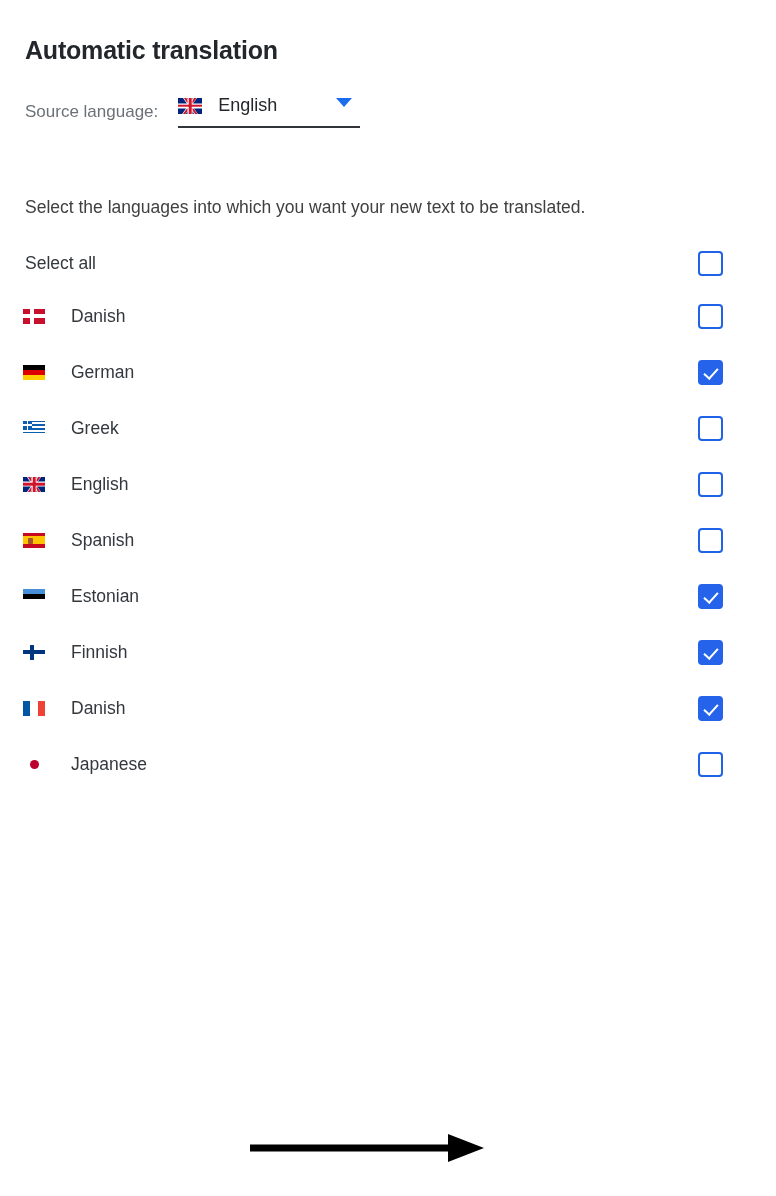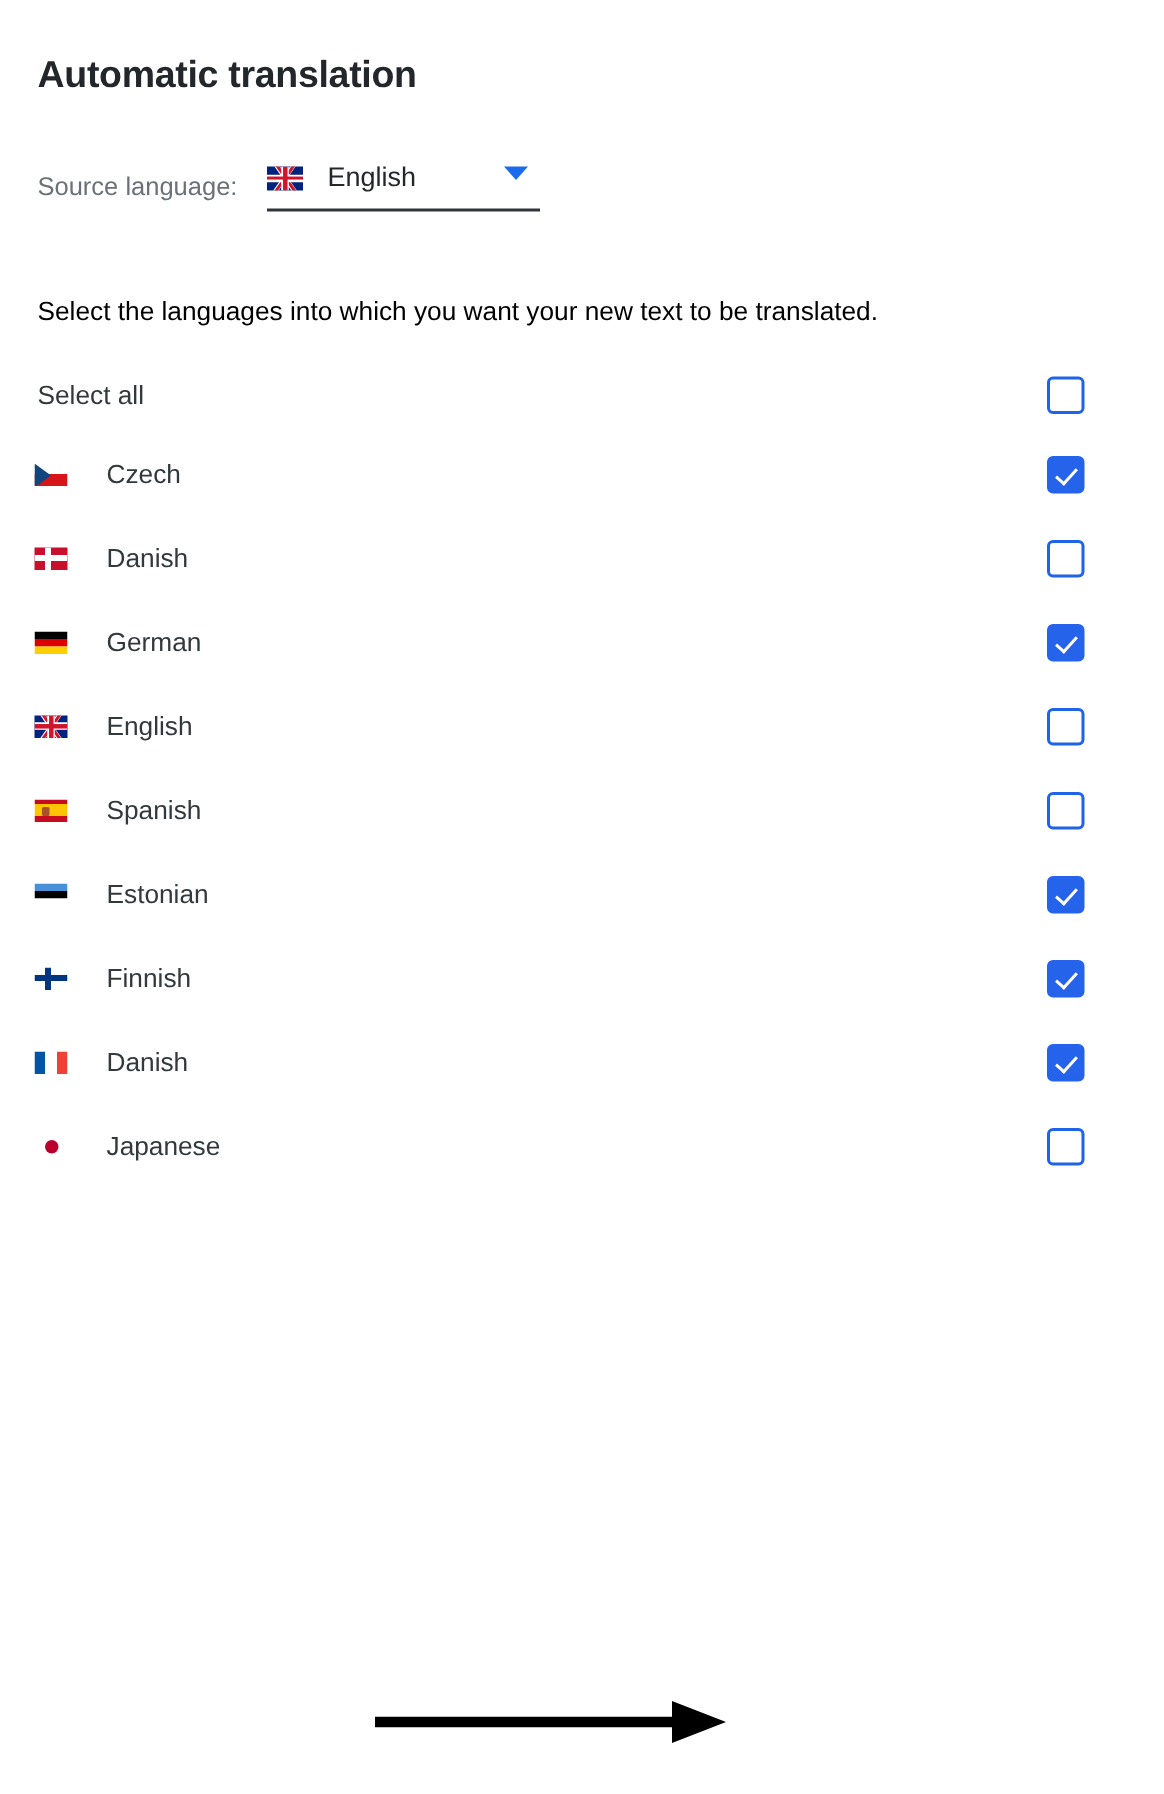--- a/index.html
+++ b/index.html
@@ -15,21 +15,21 @@
 
   
   .title{
     position:absolute;left:25px;top:36px;
     font-size:25px;font-weight:bold;color:#23272b;
     letter-spacing:-0.2px;
   }
 
   
   .source-row{
-    position:absolute;left:25px;top:108px;
+    position:absolute;left:25px;top:95px;
     display:flex;align-items:center;
   }
   .source-label{
     font-size:17px;color:#6b7177;font-weight:400;
     margin-right:20px;
   }
   .select-wrap{
     position:relative;
     width:182px;
     display:flex;align-items:center;
@@ -42,21 +42,21 @@
     position:absolute;right:8px;top:3px;
     width:0;height:0;
     border-left:8px solid transparent;
     border-right:8px solid transparent;
     border-top:9px solid #1a6bed;
   }
 
   
   .instruction{
     position:absolute;left:25px;top:197px;
-    font-size:17.5px;color:#000000;
+    font-size:17.5px;color:#404040;
   }
 
   
   .list{
     position:absolute;left:0;top:238px;
     width:776px;height:806px;
     overflow:hidden;
   }
   .row{
     position:relative;
@@ -171,30 +171,20 @@
   <div class="instruction">Select the languages into which you want your new text to be translated.</div>
 
   <div class="list">
 
     <div class="row select-all">
       <span class="label">Select all</span>
       <span class="cb off"></span>
     </div>
 
 
-    <div class="row">
-      <span class="flag-cell">
-        <span class="flag small cz">
-            <span class="bot"></span>
-            <span class="tri"></span>
-          </span>
-      </span>
-      <span class="label lang">Czech</span>
-      <span class="cb on"></span>
-    </div>
 
     <div class="row">
       <span class="flag-cell">
         <span class="flag small cross" style="background:#c8102e">
           <span class="vb" style="left:7px;background:#fff"></span>
           <span class="hb" style="background:#fff"></span>
         </span>
       </span>
       <span class="label lang">Danish</span>
       <span class="cb off"></span>
@@ -207,20 +197,35 @@
               <i style="background:#000"></i>
               <i style="background:#dd0000"></i>
               <i style="background:#ffce00"></i>
             </span>
           </span>
       </span>
       <span class="label lang">German</span>
       <span class="cb on"></span>
     </div>
 
+    <div class="row">
+      <span class="flag-cell">
+        <span class="flag small gr">
+          <span class="st" style="top:0"></span>
+          <span class="st" style="top:3.7px"></span>
+          <span class="st" style="top:7.4px"></span>
+          <span class="st" style="top:11.1px"></span>
+          <span class="canton"></span>
+            <span class="cv"></span>
+            <span class="ch"></span>
+        </span>
+      </span>
+      <span class="label lang">Greek</span>
+      <span class="cb off"></span>
+    </div>
 
     <div class="row">
       <span class="flag-cell">
         <span class="flag small uj">
           <span class="d1"></span>
             <span class="d2"></span>
           <span class="d1r"></span>
             <span class="d2r"></span>
           <span class="hb"></span>
             <span class="vb"></span>

